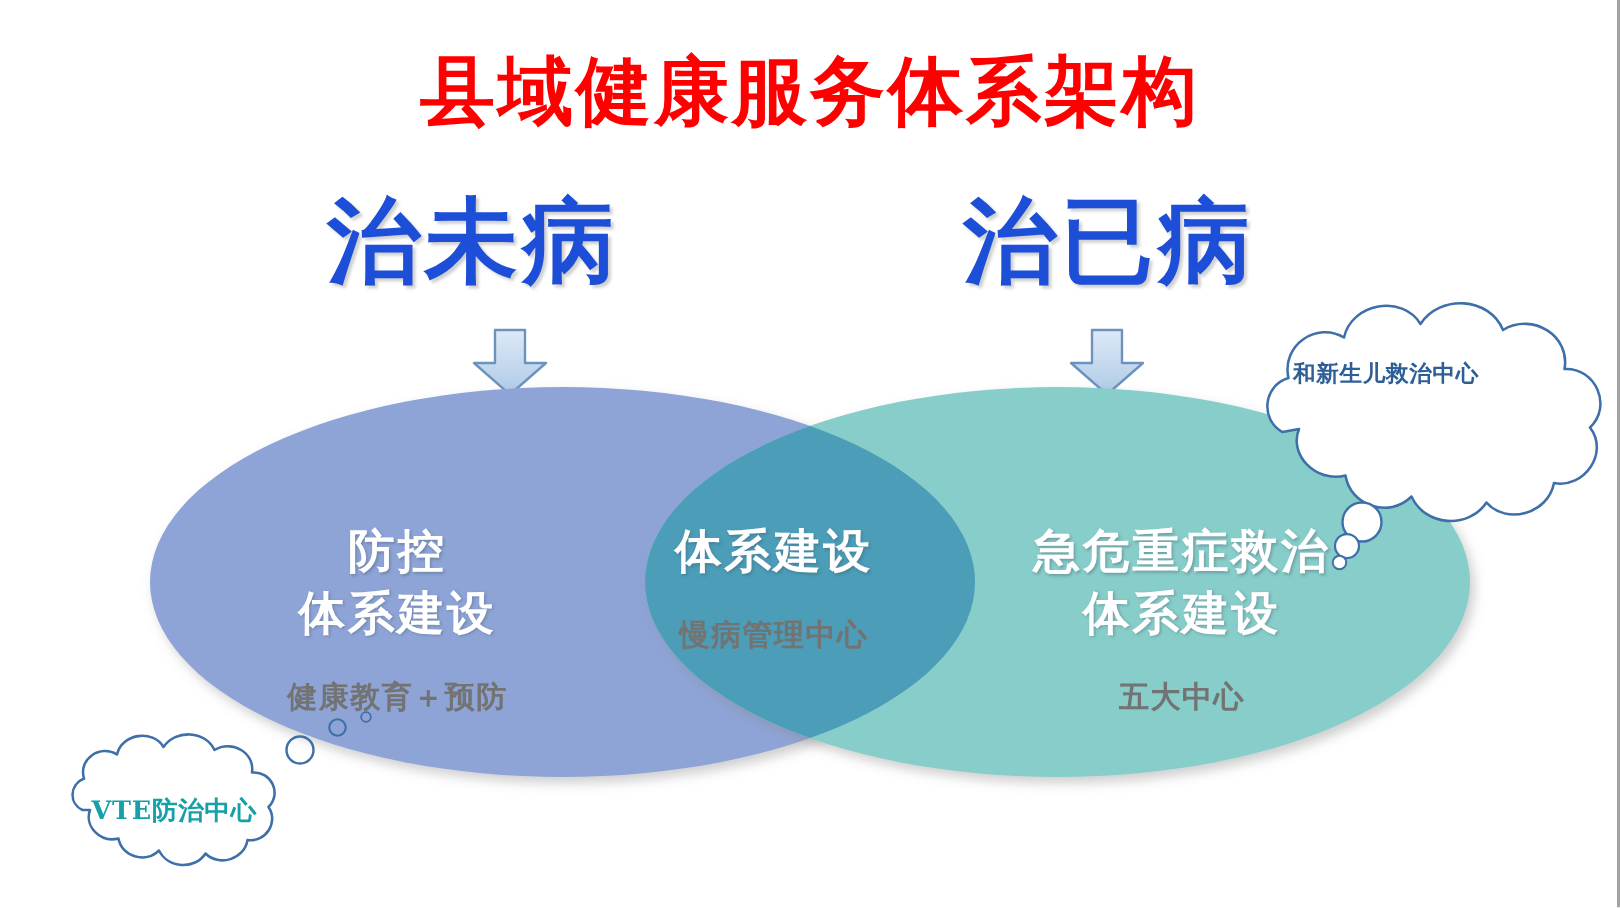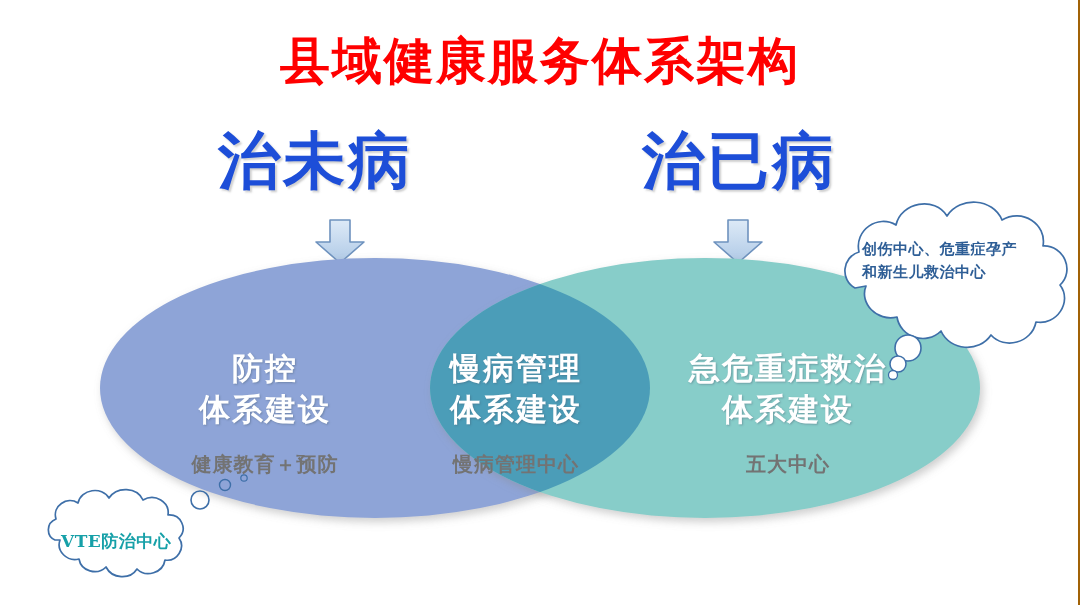--- a/index.html
+++ b/index.html
@@ -9,21 +9,21 @@
   }
   body {
     font-family: "DejaVu Sans", "Liberation Sans", sans-serif;
   }
   #slide {
     position: relative;
     width: 1080px;
     height: 605px;
     background: #ffffff;
     overflow: hidden;
-    border-right: 2px solid #a16207;
+    border-right: 2px solid #a3a3a3;
     box-sizing: border-box;
   }
 
   
   #title {
     position: absolute;
     left: 0;
     top: 34px;
     width: 1080px;
     text-align: center;
@@ -204,31 +204,29 @@
     <circle cx="893" cy="375" r="4.5" fill="#ffffff" stroke="#3E6FA8" stroke-width="1.3"></circle>
   </svg>
 
   <div class="venn-label" id="label-left">
     <div class="venn-title">防控</div>
     <div class="venn-title">体系建设</div>
     <div class="venn-sub">健康教育＋预防</div>
   </div>
 
   <div class="venn-label" id="label-center">
-    <div class="venn-title">慢病管理</div>
     <div class="venn-title">体系建设</div>
     <div class="venn-sub">慢病管理中心</div>
   </div>
 
   <div class="venn-label" id="label-right">
     <div class="venn-title">急危重症救治</div>
     <div class="venn-title">体系建设</div>
     <div class="venn-sub">五大中心</div>
   </div>
 
   <div class="cloud-text" id="cloud-text-right">
-    <div>创伤中心、危重症孕产</div>
     <div>和新生儿救治中心</div>
   </div>
 
   <div class="cloud-text" id="cloud-text-left">VTE防治中心</div>
 
 </div>
 
 </body></html>

